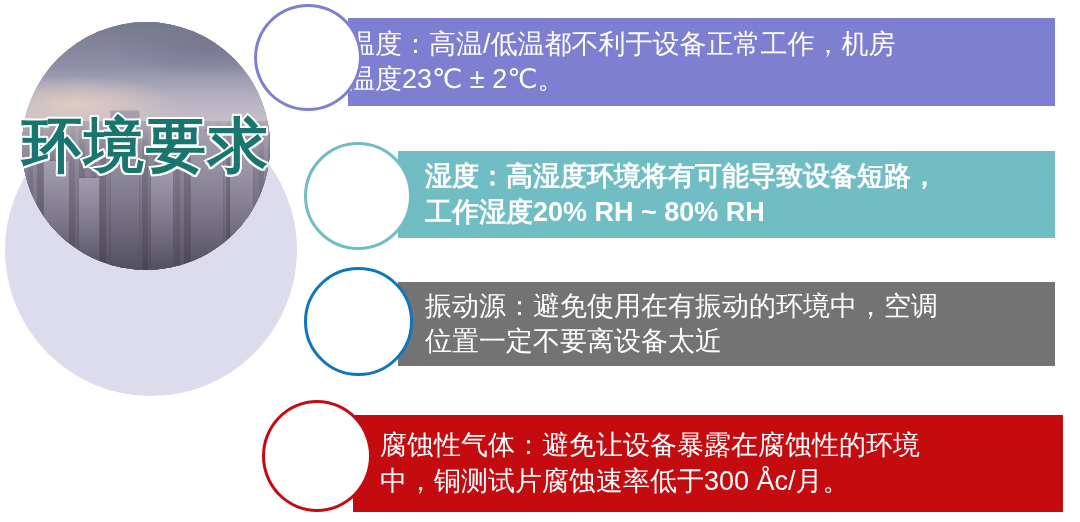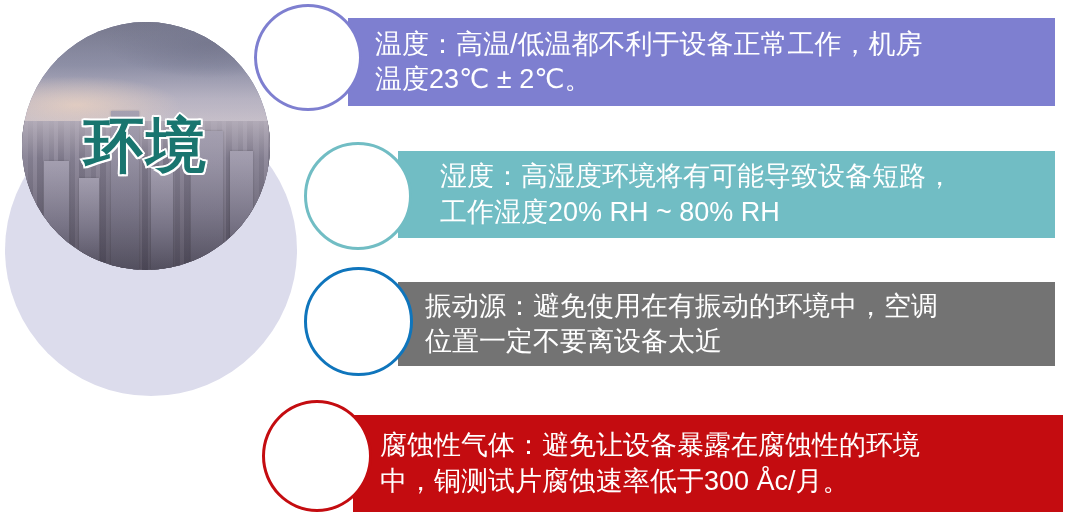--- a/index.html
+++ b/index.html
@@ -124,27 +124,27 @@
   .row .circle {
     position: absolute;
     border-radius: 50%;
     background: #ffffff;
     box-sizing: border-box;
   }
 
   
   #row-1 { left: 0; top: 0; width: 1080px; height: 130px; }
   #row-1 .bar { left: 348px; top: 18px; width: 707px; height: 88px; background: #7e7fd0; }
-  #row-1 .bar .bar-text { margin-left: 27px; }
+  #row-1 .bar .bar-text { }
   #row-1 .circle { left: 254px; top: 4px; width: 108px; height: 107px; border: 3px solid #7e7fd0; }
 
   
   #row-2 { left: 0; top: 0; width: 1080px; height: 260px; }
   #row-2 .bar { left: 398px; top: 151px; width: 657px; height: 87px; background: #71bdc4; }
-  #row-2 .bar .bar-text { margin-left: 42px; }
+  #row-2 .bar .bar-text { margin-left: 27px; font-weight: bold; }
   #row-2 .circle { left: 304px; top: 142px; width: 108px; height: 108px; border: 3px solid #71bdc4; }
 
   
   #row-3 { left: 0; top: 0; width: 1080px; height: 390px; }
   #row-3 .bar { left: 398px; top: 282px; width: 657px; height: 84px; background: #737373; }
   #row-3 .bar .bar-text { margin-left: 27px; }
   #row-3 .circle { left: 304px; top: 267px; width: 109px; height: 109px; border: 3px solid #0f75bc; }
 
   
   #row-4 { left: 8px; top: 0; width: 1080px; height: 522px; }
@@ -167,20 +167,21 @@
     <div class="tower t1"></div>
     <div class="tower t2"></div>
     <div class="tower t3"></div>
     <div class="tower t4"></div>
     <div class="tower t5"></div>
     <div class="tower t6"></div>
     <div class="veil"></div>
   </div>
   <div class="badge-label">
     <span>环境</span>
+    <span>要求</span>
   </div>
 
   <div class="row" id="row-1">
     <div class="bar z-bar">
       <div class="bar-text">温度：高温/低温都不利于设备正常工作，机房
 温度23℃ ± 2℃。</div>
     </div>
     <div class="circle z-circle"></div>
   </div>
 

